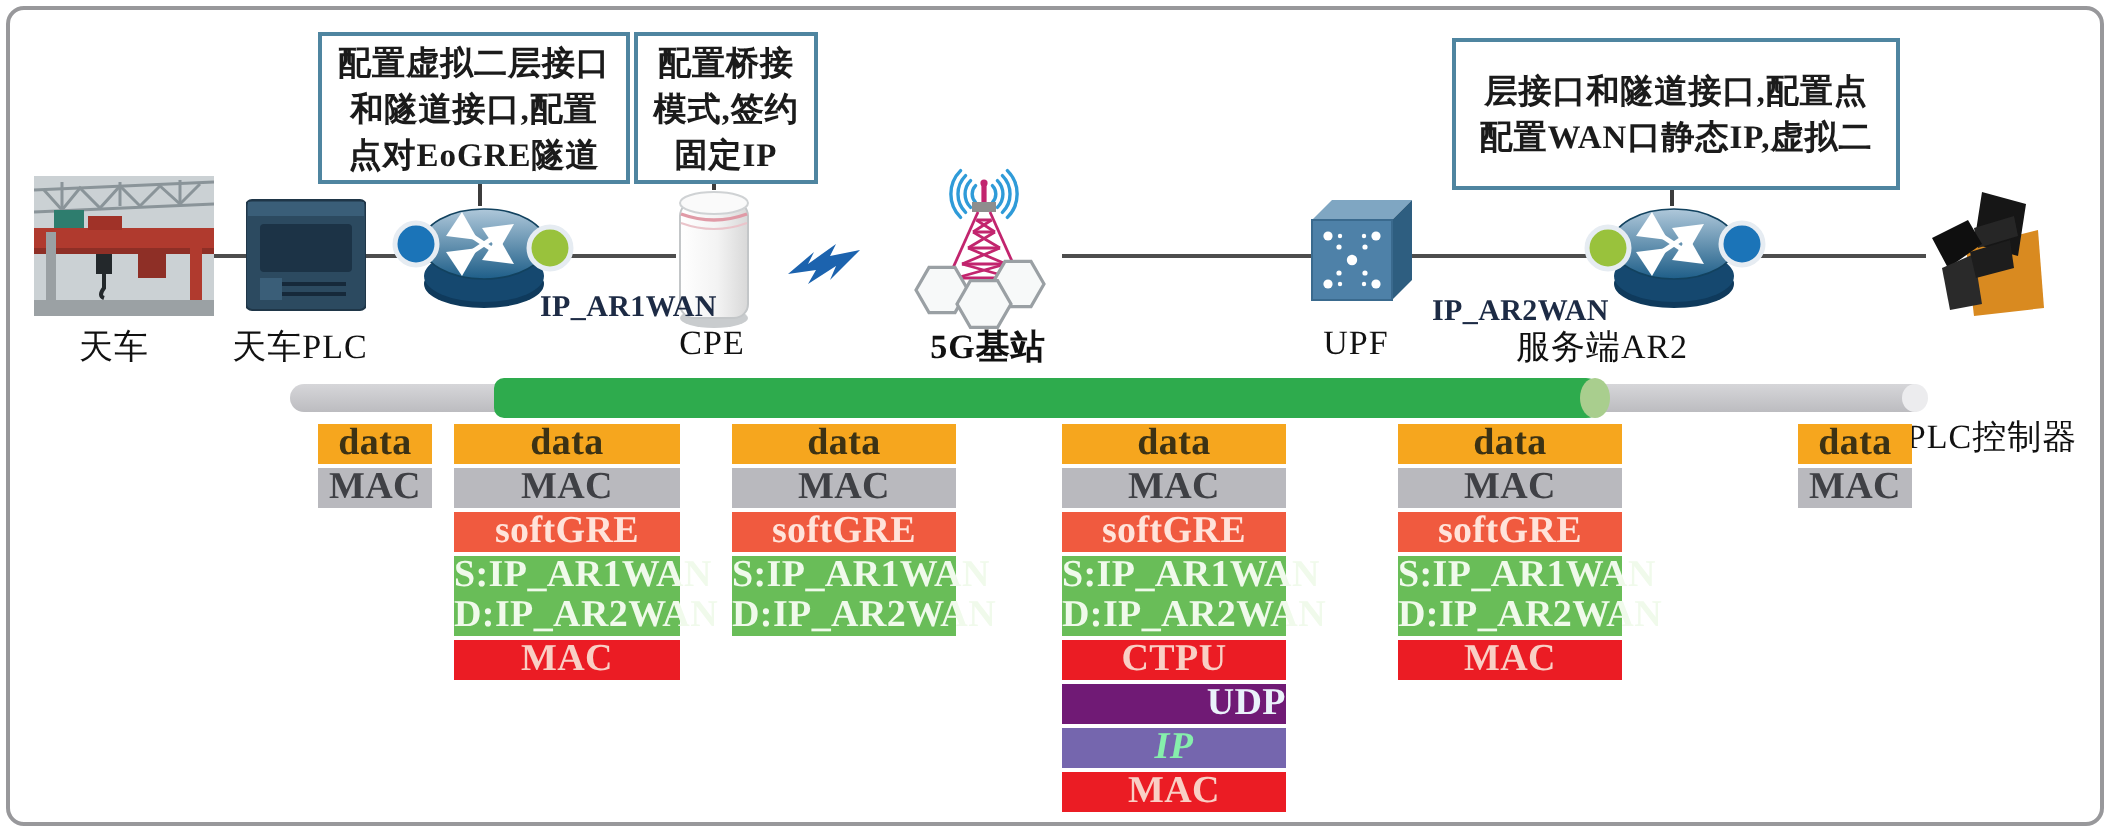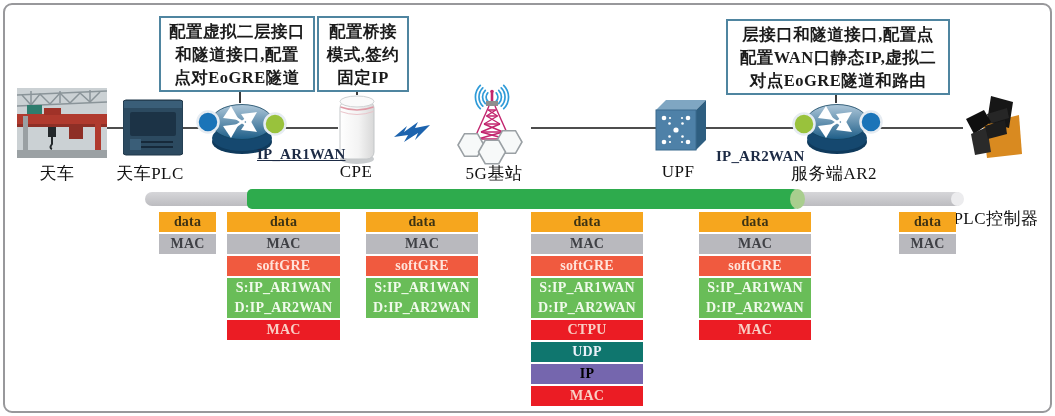--- a/index.html
+++ b/index.html
@@ -38,30 +38,30 @@
   .pipe-gray-cap{position:absolute;right:-1px;top:0;width:13px;height:14px;border-radius:50%;background:#ececee;}
   .pipe-green{
     position:absolute;left:247px;top:189px;width:556px;height:20px;
     border-radius:5px 10px 10px 5px;background:#2EAB4D;z-index:2;
   }
   .pipe-green-cap{position:absolute;right:-2px;top:0;width:15px;height:20px;border-radius:50%;background:#A9CE8E;}
   
   .stack{position:absolute;top:212px;display:flex;flex-direction:column;gap:2px;z-index:3;}
   .proto-row{
     display:flex;flex-direction:column;justify-content:center;
-    font-size:14px;font-weight:700;text-align:center;letter-spacing:.2px;
+    font-size:19px;font-weight:700;text-align:center;letter-spacing:.2px;
   }
   .proto-line{height:20px;line-height:20px;white-space:nowrap;}
   .row-amber {background:#F6A61E;color:#3C3214;}
   .row-gray  {background:#B9B9BE;color:#3F4045;}
   .row-tomato{background:#F05A3F;color:#FFE3DA;}
   .row-green {background:#69BD58;color:#F0FAEB;}
   .row-red   {background:#EB1C24;color:#F9CFC5;}
-  .row-blue  {background:#0f766e;color:#EAF2FA;}
-  .row-purple{background:#7566AE;color:#000000;}
+  .row-blue  {background:#701a75;color:#EAF2FA;align-items:flex-end;}
+  .row-purple{background:#7566AE;color:#86efac;font-style:italic;}
   .devbox{position:absolute;z-index:3;}
   .devbox svg{display:block;}
 </style>
 </head>
 <body>
 
 <div class="canvas">
 
   <div class="frame"></div>
 
@@ -71,21 +71,20 @@
     <span>点对EoGRE隧道</span>
   </div>
   <div class="callout" style="left:317px;top:16px;width:88px;height:72px;">
     <span>配置桥接</span>
     <span>模式,签约</span>
     <span>固定IP</span>
   </div>
   <div class="callout" style="left:726px;top:19px;width:220px;height:72px;">
     <span>层接口和隧道接口,配置点</span>
     <span>配置WAN口静态IP,虚拟二</span>
-    <span>对点EoGRE隧道和路由</span>
   </div>
   <div class="connector-v" style="left:239px;top:88px;height:15px;"></div>
   <div class="connector-v" style="left:356px;top:88px;height:7px;"></div>
   <div class="connector-v" style="left:835px;top:91px;height:12px;"></div>
 
   <div class="link" style="left:105px;width:20px;"></div>
   <div class="link" style="left:181px;width:18px;"></div>
   <div class="link" style="left:281px;width:57px;"></div>
   <div class="link" style="left:531px;width:125px;"></div>
   <div class="link" style="left:704px;width:92px;"></div>
@@ -257,26 +256,26 @@
       <polygon points="26,20 46,14 48,24 28,30" fill="#262626"></polygon>
       <polygon points="5,25 23,16 30,28 13,40" fill="#0f0f0f"></polygon>
       <polygon points="10,40 26,33 30,58 14,61" fill="#2A2A2A"></polygon>
       <polygon points="24,32 44,26 46,40 27,45" fill="#1d1d1d"></polygon>
     </svg>
   </div>
 
   <div class="dev-label" style="left:22px;width:70px;">天车</div>
   <div class="dev-label" style="left:110px;width:80px;">天车PLC</div>
   <div class="dev-label" style="left:326px;width:60px;">CPE</div>
-  <div class="dev-label" style="left:458px;width:72px;">5G基站</div>
+  <div class="dev-label" style="left:458px;width:72px;font-weight:bold;">5G基站</div>
   <div class="dev-label" style="left:648px;width:60px;">UPF</div>
-  <div class="dev-label" style="left:788px;width:92px;">服务端AR2</div>
+  <div class="dev-label" style="left:755px;width:92px;">服务端AR2</div>
   <div class="dev-label" style="left:950px;width:92px;margin-top:45px;">PLC控制器</div>
 
-  <div class="port-label" style="left:257px;top:146px;text-decoration:underline;">IP_AR1WAN</div>
+  <div class="port-label" style="left:270px;top:146px;">IP_AR1WAN</div>
   <div class="port-label" style="left:716px;top:148px;">IP_AR2WAN</div>
 
   <div class="pipe-gray">
     <div class="pipe-gray-cap"></div>
   </div>
   <div class="pipe-green">
     <div class="pipe-green-cap"></div>
   </div>
 
   <div class="stack" style="left:159px;width:57px;">

